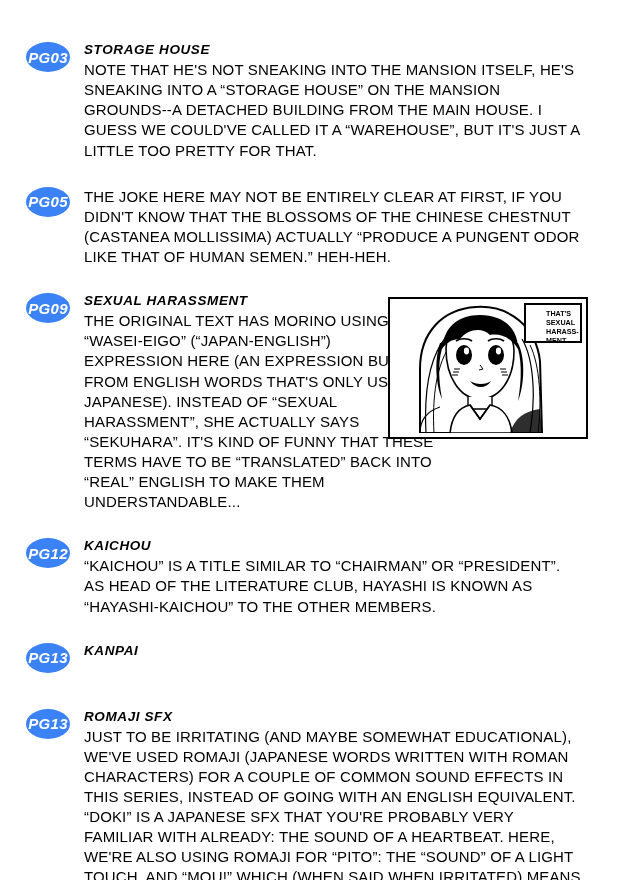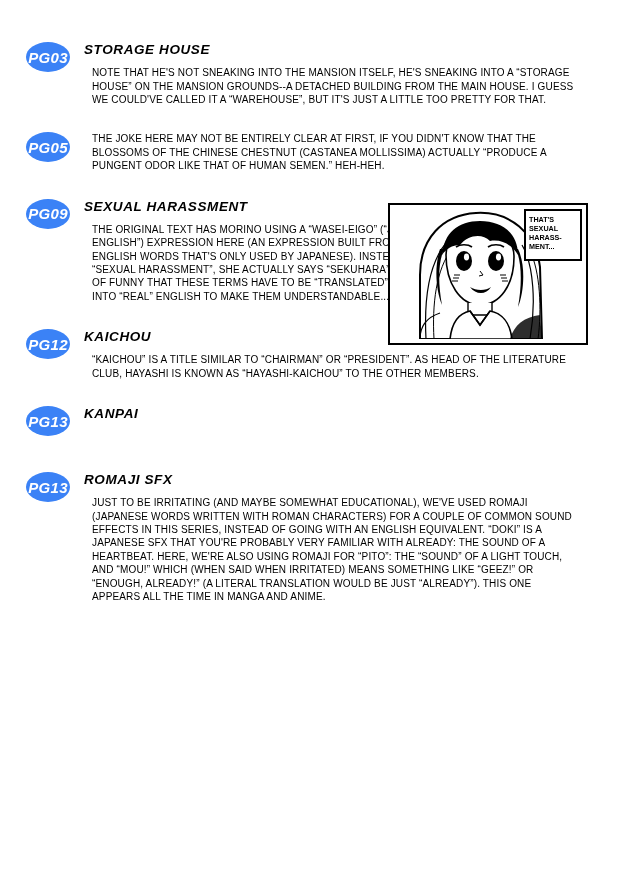--- a/index.html
+++ b/index.html
@@ -51,25 +51,25 @@
   .note-title {
     font-size: 13.5px;
     font-weight: bold;
     letter-spacing: 0.6px;
     margin: 2px 0 2px 0;
     line-height: 1.2;
     text-transform: uppercase;
     font-style: italic;
   }
   .note-body {
-    font-size: 10px;
+    font-size: 15px;
     line-height: 1.34;
     letter-spacing: 0.15px;
     text-transform: uppercase;
-    margin: 8px;
+    margin: 0;
     max-width: 520px;
   }
   .note.has-art .note-body {
     max-width: 350px;
   }
   
   .art-panel {
     position: absolute;
     right: -4px;
     top: 4px;
@@ -77,26 +77,26 @@
     height: 138px;
     border: 2px solid #000;
     background: #ffffff;
     overflow: hidden;
   }
   .bubble {
     position: absolute;
     right: 4px;
     top: 4px;
     width: 58px;
-    height: 52px;
+    height: 40px;
     border: 2px solid #000;
     background: #fff;
     font-size: 7.2px;
     line-height: 1.25;
-    padding: 4px 3px;
+    padding: 4px 20px;
     box-sizing: border-box;
     text-transform: uppercase;
     font-weight: bold;
     z-index: 5;
     text-align: left;
   }
   .art-svg { position: absolute; left: 0; top: 0; }
 </style>
 </head>
 <body>

